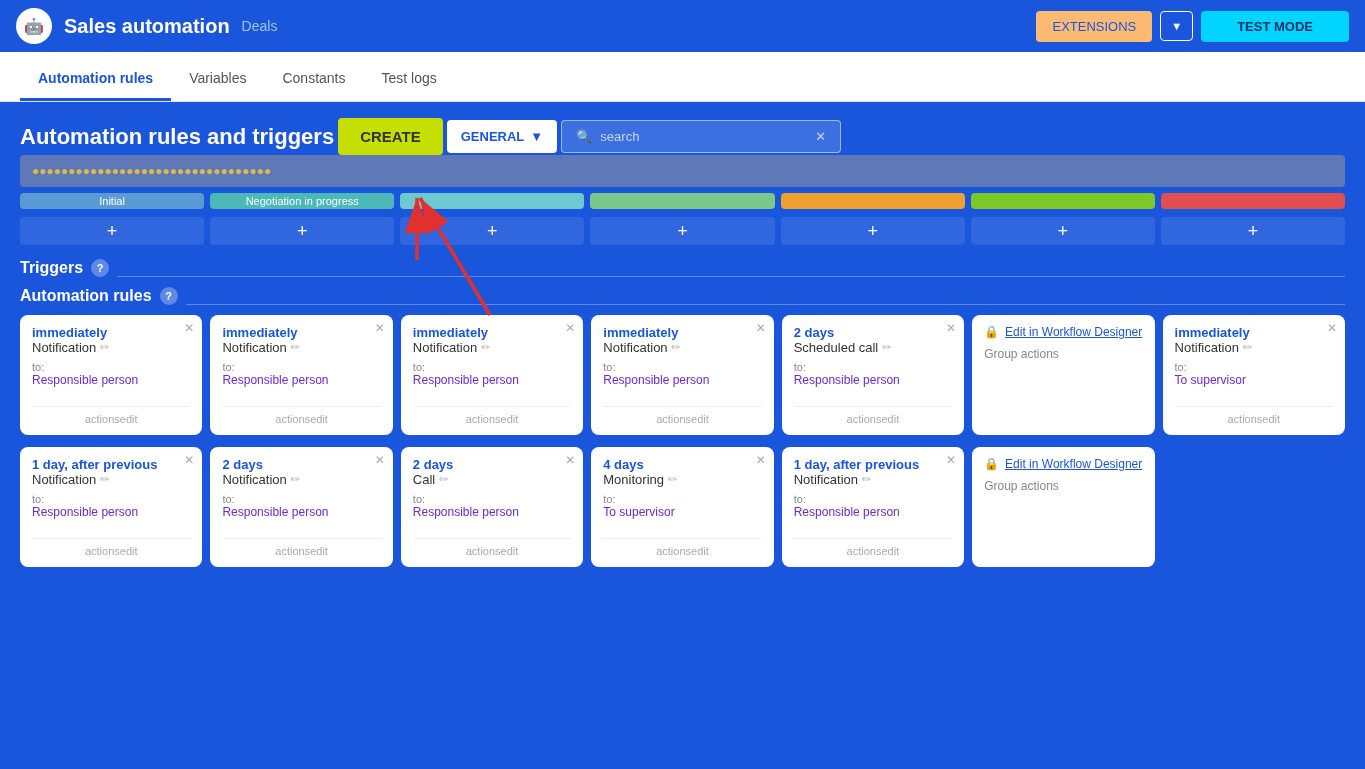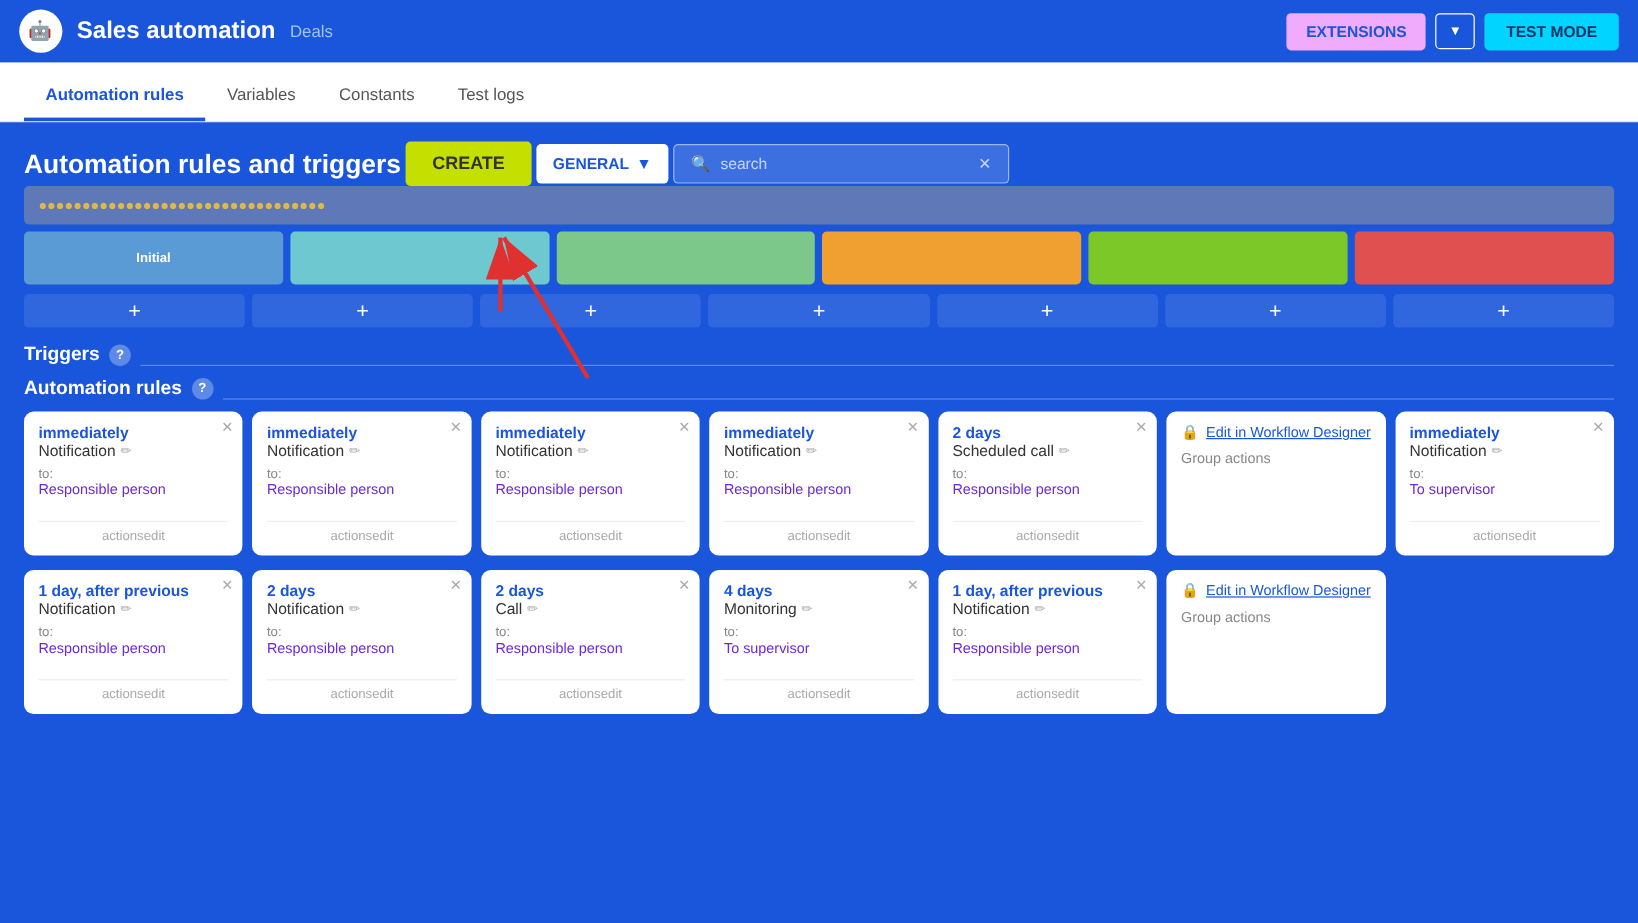--- a/index.html
+++ b/index.html
@@ -5,23 +5,23 @@
     * { box-sizing: border-box; margin: 0; padding: 0; }
     body { font-family: Arial, sans-serif; background: #1a56db; width: 1365px; min-height: 769px; overflow-x: hidden; }
 
     
     .header { background: #1a56db; display: flex; align-items: center; padding: 8px 16px; height: 52px; justify-content: space-between; }
     .header-left { display: flex; align-items: center; gap: 12px; }
     .header-logo { width: 36px; height: 36px; background: white; border-radius: 50%; display: flex; align-items: center; justify-content: center; font-size: 16px; color: #1a56db; font-weight: bold; }
     .header-title { color: white; font-size: 20px; font-weight: bold; }
     .header-subtitle { color: #a0c4f8; font-size: 14px; }
     .header-right { display: flex; align-items: center; gap: 8px; }
-    .btn-extensions { background: #f0abfc; color: #1a56db; border: none; padding: 8px 16px; font-size: 13px; font-weight: bold; cursor: pointer; border-radius: 4px; display: flex; align-items: center; gap: 6px; }
+    .btn-extensions { background: #fdba74; color: #1a56db; border: none; padding: 8px 16px; font-size: 13px; font-weight: normal; cursor: pointer; border-radius: 4px; display: flex; align-items: center; gap: 6px; }
     .btn-extensions-arrow { background: #1a56db; border: 1px solid white; color: white; padding: 8px 10px; border-radius: 4px; cursor: pointer; font-size: 11px; }
-    .btn-testmode { background: #00d4ff; color: #003366; border: none; padding: 8px 18px; font-size: 13px; font-weight: bold; cursor: pointer; border-radius: 4px; }
+    .btn-testmode { background: #00d4ff; color: #003366; border: none; padding: 8px 36px; font-size: 13px; font-weight: bold; cursor: pointer; border-radius: 4px; }
 
     
     .tab-bar { background: white; padding: 0 20px; display: flex; align-items: flex-end; height: 50px; border-bottom: 1px solid #e0e0e0; }
     .tab { padding: 12px 18px; cursor: pointer; font-size: 14px; color: #555; border-bottom: 3px solid transparent; }
     .tab.active { color: #1a56db; border-bottom: 3px solid #1a56db; font-weight: bold; }
 
     
     .main { background: #1a56db; padding: 16px 20px; }
     .section-header { display: flex; align-items: center; gap: 4px; }
     .section-title { color: white; font-size: 22px; font-weight: bold; }
@@ -29,21 +29,21 @@
     .btn-general { background: white; color: #1a56db; border: none; padding: 9px 14px; font-size: 13px; font-weight: bold; cursor: pointer; border-radius: 4px; display: flex; align-items: flex-start; gap: 6px; }
     .search-box { background: rgba(255,255,255,0.15); border: 1px solid rgba(255,255,255,0.5); border-radius: 4px; padding: 8px 14px; color: white; font-size: 13px; width: 280px; display: flex; align-items: center; gap: 8px; }
     .search-box input { background: transparent; border: none; color: white; outline: none; font-size: 13px; width: 220px; }
     .search-box input::placeholder { color: rgba(255,255,255,0.7); }
     .search-close { color: rgba(255,255,255,0.7); cursor: pointer; }
 
     
     .pipeline-section { margin-bottom: 14px; }
     .pipeline-row-orange { background: rgba(255,200,100,0.3); height: 32px; border-radius: 4px; margin-bottom: 6px; display: flex; align-items: center; padding: 0 12px; }
     .pipeline-stages { display: flex; gap: 6px; margin-bottom: 8px; }
-    .stage { flex: 1; height: 44px; border-radius: 4px; display: flex; align-items: center; justify-content: center; font-size: 11px; color: white; font-weight: bold; overflow: hidden; }
+    .stage { flex: 1; height: 16px; border-radius: 4px; display: flex; align-items: center; justify-content: center; font-size: 11px; color: white; font-weight: normal; overflow: hidden; }
     .stage-1 { background: #5b9bd5; }
     .stage-2 { background: #4db8b8; }
     .stage-3 { background: #6dc8d0; }
     .stage-4 { background: #7bc88a; }
     .stage-5 { background: #f0a030; }
     .stage-6 { background: #7bc828; }
     .stage-7 { background: #e05050; }
     .stage-add-row { display: flex; gap: 6px; margin-bottom: 14px; }
     .stage-add { flex: 1; background: rgba(255,255,255,0.1); border: none; color: white; height: 28px; border-radius: 4px; cursor: pointer; font-size: 18px; display: flex; align-items: center; justify-content: center; }
 
@@ -110,20 +110,21 @@
       <span class="search-close">✕</span>
     </div>
   </div>
 
   <div class="pipeline-section">
     <div class="pipeline-row-orange">
       <span style="color: rgba(255,200,50,0.8); font-size: 12px;">●●●●●●●●●●●●●●●●●●●●●●●●●●●●●●●●●</span>
     </div>
     <div class="pipeline-stages">
       <div class="stage stage-1">Initial</div>
+      <div class="stage stage-2">Negotiation in progress</div>
       <div class="stage stage-3"></div>
       <div class="stage stage-4"></div>
       <div class="stage stage-5"></div>
       <div class="stage stage-6"></div>
       <div class="stage stage-7"></div>
     </div>
     <div class="stage-add-row">
       <button class="stage-add">+</button>
       <button class="stage-add">+</button>
       <button class="stage-add">+</button>

